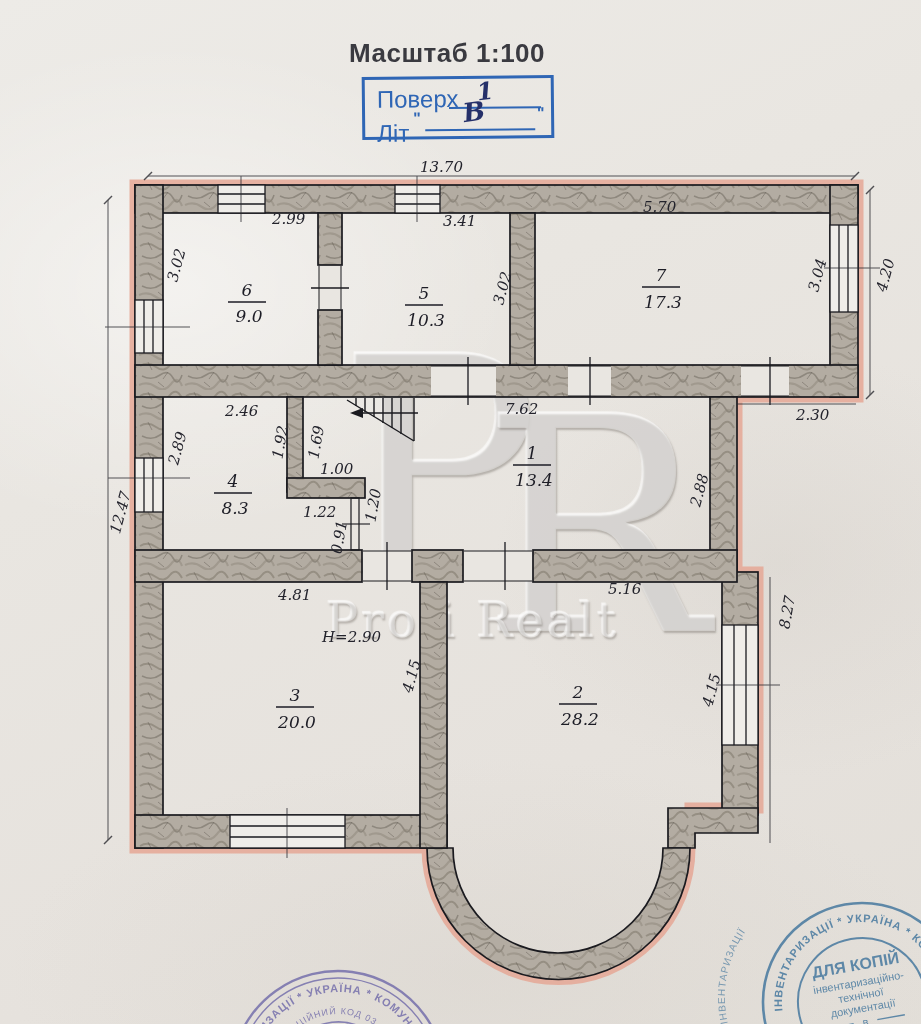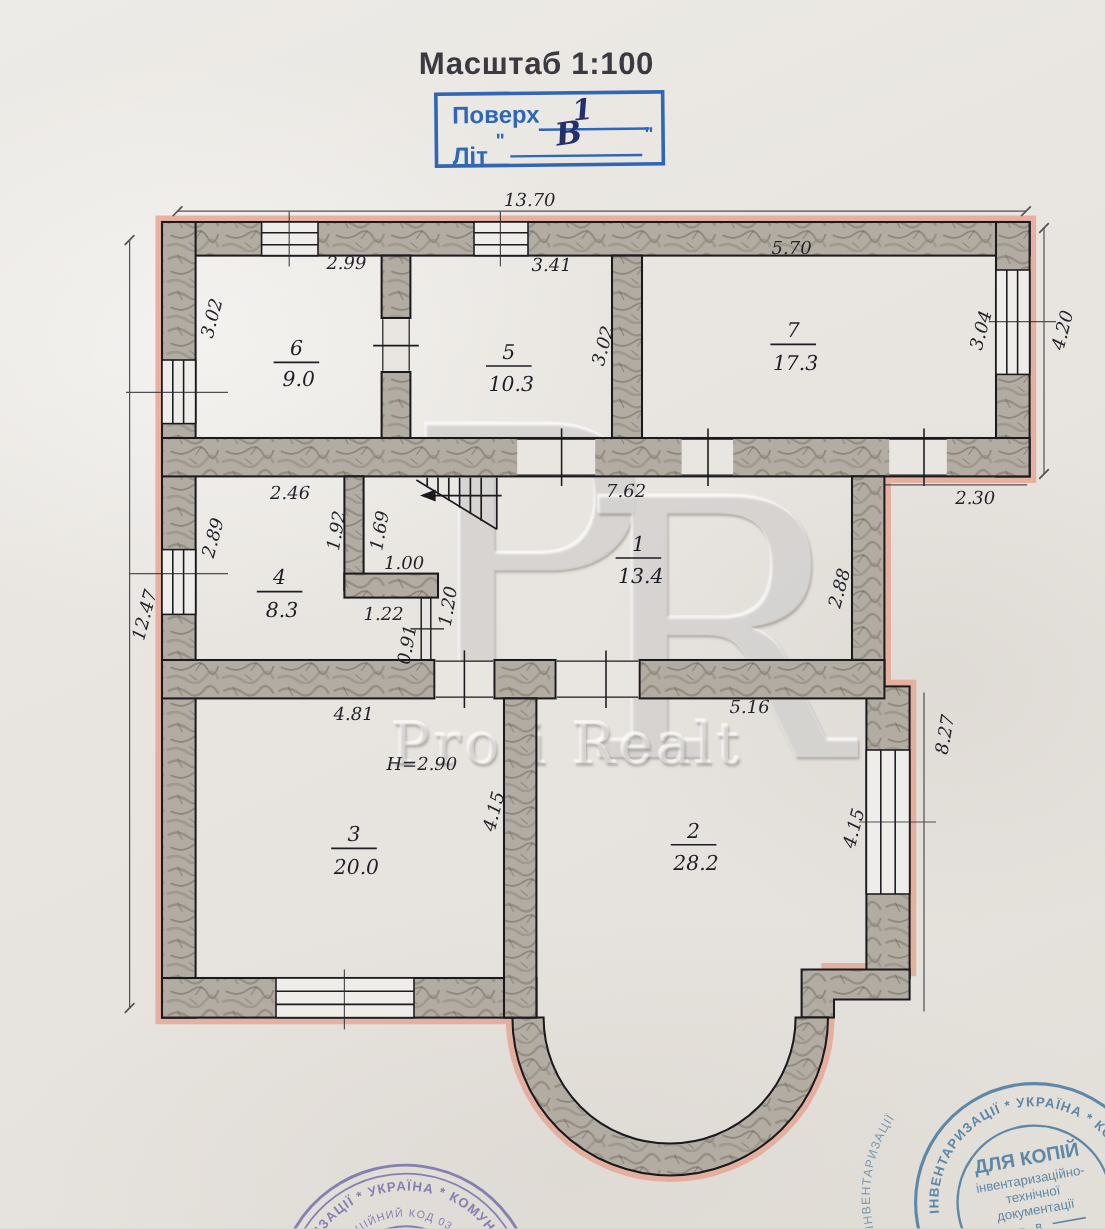--- a/index.html
+++ b/index.html
@@ -14,21 +14,21 @@
     padding-left:29px;
   }
   .title{
     position:absolute;left:349px;top:38px;font-size:26px;font-weight:bold;
     color:#3a3a40;letter-spacing:.5px;
   }
   .stampbox{
     position:absolute;left:362px;top:76px;width:186px;height:57px;
     border:3px solid #2f66b5;transform:rotate(-.6deg);color:#2f66b5;
   }
-  .stampbox .lbl{position:absolute;font-size:20px;font-weight:bold;color:#2f66b5;}
+  .stampbox .lbl{position:absolute;font-size:24px;font-weight:normal;color:#2f66b5;}
   .stampbox .rule{position:absolute;height:0;border-bottom:2px solid #2f66b5;}
   .stampbox .hand{
     position:absolute;font-family:"DejaVu Serif",serif;font-style:italic;font-weight:bold;
     color:#253069;
   }
   .stampbox .q{position:absolute;font-size:16px;font-weight:bold;color:#2f66b5;}
   .wm{
     position:absolute;font-family:"DejaVu Serif",serif;
     color:rgba(255,255,255,.38);
     text-shadow:1px 2px 2px rgba(120,114,106,.45), -1px -1px 1px rgba(255,255,255,.65);

